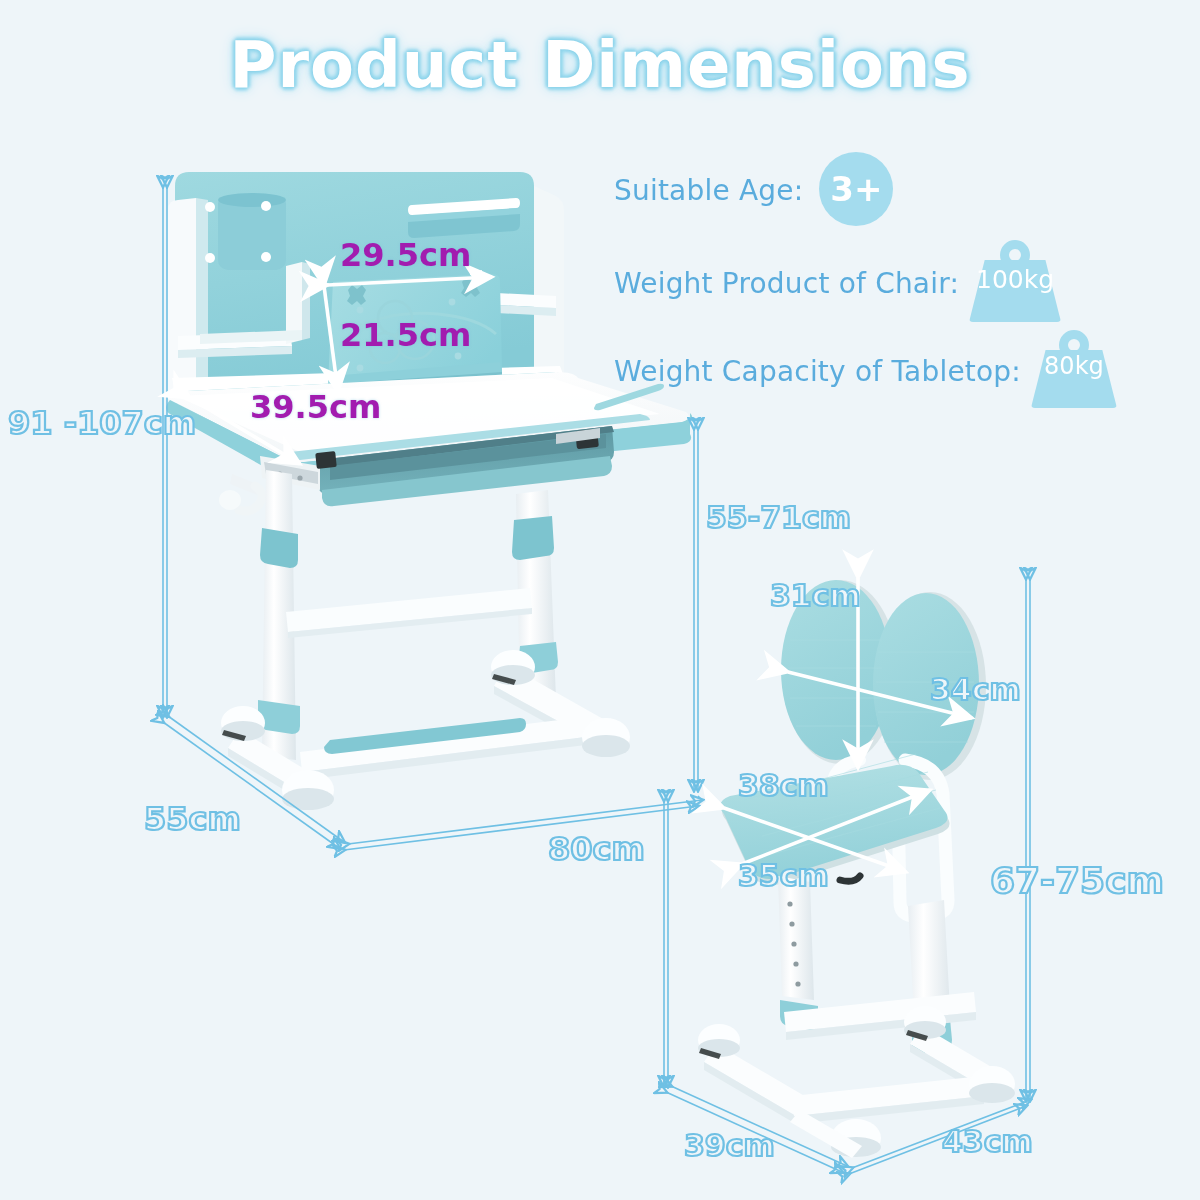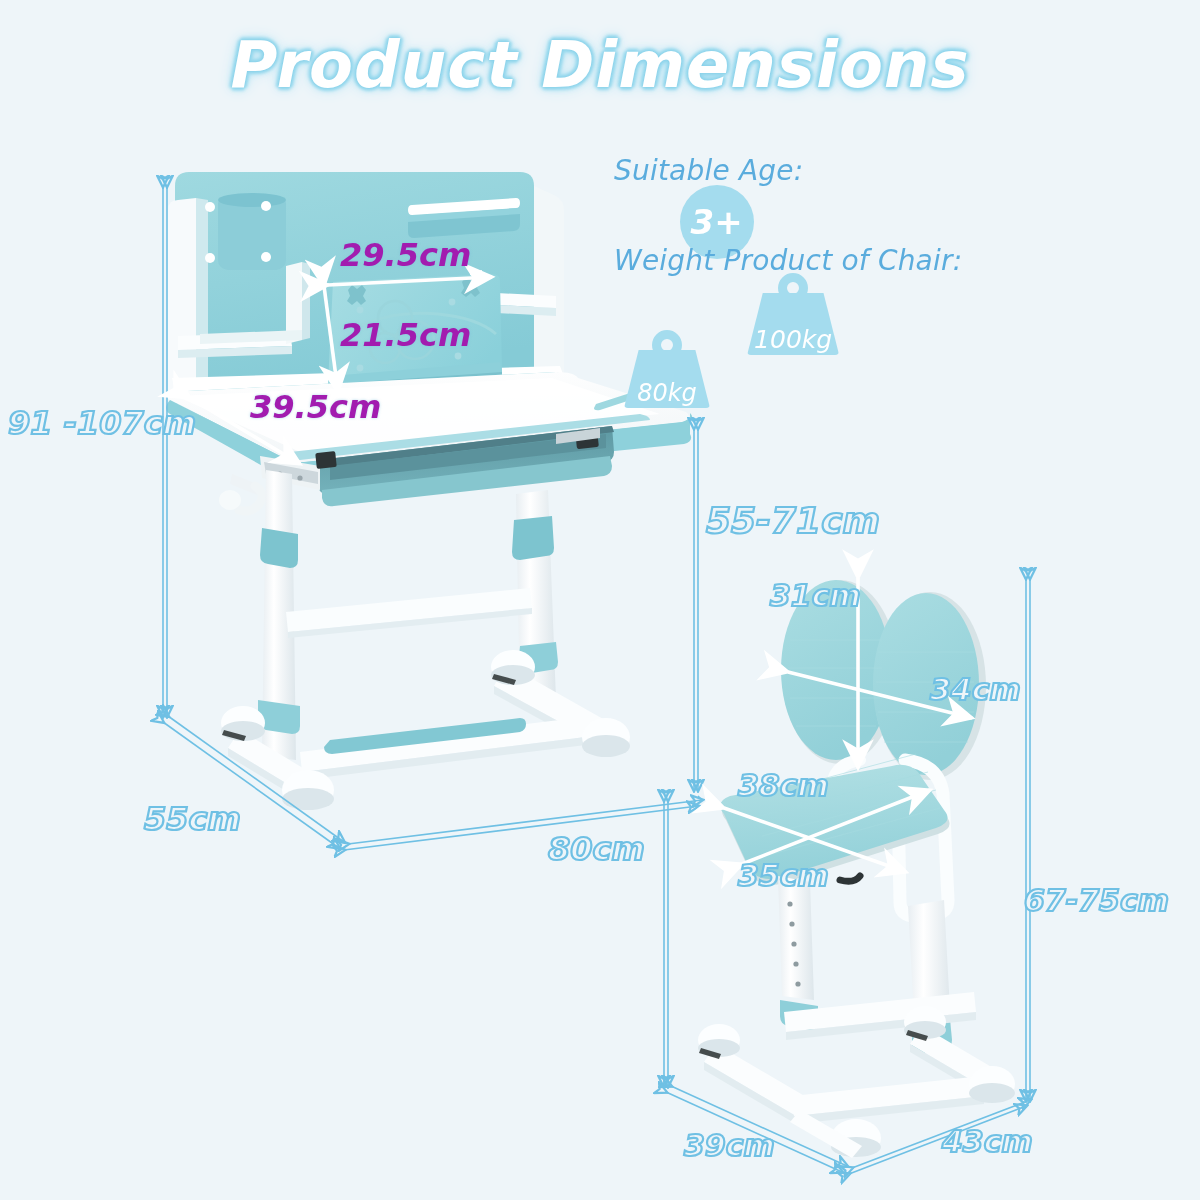--- a/index.html
+++ b/index.html
@@ -4,42 +4,42 @@
 <title>Product Dimensions</title>
 <style>
   html,body{margin:0;padding:0;}
   body{
     width:1200px;height:1200px;
     background:#eef5f9;
     font-family:"Liberation Sans", sans-serif;
     overflow:hidden;
     position:relative;
   }
-  #stage{position:absolute;inset:0;width:1128px;height:1200px;font-style:italic;}
+  #stage{position:absolute;inset:0;width:1128px;height:1200px;}
   svg#art{position:absolute;left:0;top:0;width:1200px;height:1200px;}
 
   
   .title{
     position:absolute;left:0;top:28px;width:1200px;
     text-align:center;
     font-family:"DejaVu Sans", sans-serif;
     font-size:64px;font-weight:bold;
     color:#ffffff;
     letter-spacing:1px;
     text-shadow:
        0 0 2px #7fcde8, 0 0 4px #8ad2ea, 0 0 9px #9bd9ee,
        3px 0 3px #a9e0f1, -3px 0 3px #a9e0f1,
        0 3px 3px #a9e0f1, 0 -3px 3px #a9e0f1,
        0 0 16px #c3e8f6;
     white-space:nowrap;
   }
 
   
   .specs{position:absolute;left:600px;top:140px;width:600px;}
-  .spec-row{position:absolute;display:flex;align-items:center;white-space:nowrap;flex-direction:column;}
+  .spec-row{position:absolute;display:flex;align-items:center;white-space:nowrap;}
   .spec-label{
     font-family:"DejaVu Sans", sans-serif;
     font-size:28px;
     color:#5aacdd;
     letter-spacing:.2px;
   }
   .r1{left:14px;top:14px;}
   .r2{left:14px;top:104px;}
   .r3{left:14px;top:194px;}
 
@@ -66,21 +66,21 @@
   .weight .ring{
     position:absolute;left:50%;top:0;transform:translateX(-50%);
     width:30px;height:30px;border-radius:50%;
     border:9px solid #a4dcee;background:transparent;
     box-sizing:border-box;
   }
   .weight .wtxt{
     position:relative;z-index:3;
     color:#fff;font-family:"DejaVu Sans", sans-serif;
     font-size:25px;font-weight:normal;
-    padding-bottom:1px;
+    padding-bottom:28px;
   }
   .w2{width:86px;height:78px;}
   .w2 .body{width:86px;height:58px;}
   .w2 .wtxt{font-size:24px;}
 
   
   .dim{
     position:absolute;
     font-family:"DejaVu Sans", sans-serif;
     font-weight:bold;
@@ -417,50 +417,51 @@
     <div class="spec-row r2">
       <span class="spec-label">Weight Product of Chair:</span>
       <span class="weight">
         <span class="ring"></span>
         <span class="body"></span>
         <span class="wtxt">100kg</span>
       </span>
     </div>
 
     <div class="spec-row r3">
+      <span class="spec-label">Weight Capacity of Tabletop:</span>
       <span class="weight w2">
         <span class="ring"></span>
         <span class="body"></span>
         <span class="wtxt">80kg</span>
       </span>
     </div>
   </div>
 
   <div class="dim out" style="left:8px;top:404px;font-size:32px;">91 -107cm</div>
 
   <div class="dim out" style="left:144px;top:800px;font-size:32px;">55cm</div>
 
   <div class="dim out" style="left:512px;top:830px;font-size:32px;margin-left:36px;">80cm</div>
 
-  <div class="dim out" style="left:706px;top:500px;font-size:36px;">55-71cm</div>
+  <div class="dim out" style="left:706px;top:500px;font-size:30px;">55-71cm</div>
 
   <div class="dim solid" style="left:250px;top:388px;font-size:32px;">39.5cm</div>
 
   <div class="dim solid" style="left:340px;top:236px;font-size:32px;">29.5cm</div>
 
   <div class="dim solid" style="left:340px;top:316px;font-size:32px;">21.5cm</div>
 
   <div class="dim out" style="left:770px;top:578px;font-size:30px;">31cm</div>
 
   <div class="dim out" style="left:930px;top:672px;font-size:30px;">34cm</div>
 
   <div class="dim out" style="left:738px;top:768px;font-size:30px;">38cm</div>
 
   <div class="dim out" style="left:738px;top:858px;font-size:30px;">35cm</div>
 
-  <div class="dim out" style="left:1024px;top:860px;font-size:30px;margin-top:23px;">67-75cm</div>
+  <div class="dim out" style="left:990px;top:860px;font-size:36px;">67-75cm</div>
 
 
   <div class="dim out" style="left:684px;top:1128px;font-size:30px;">39cm</div>
 
   <div class="dim out" style="left:942px;top:1124px;font-size:30px;">43cm</div>
 
 </div>
 
 </body></html>

